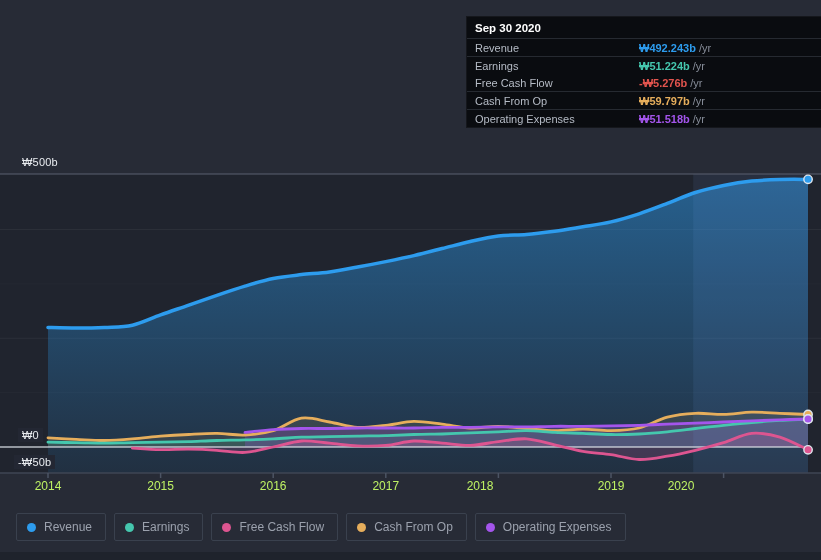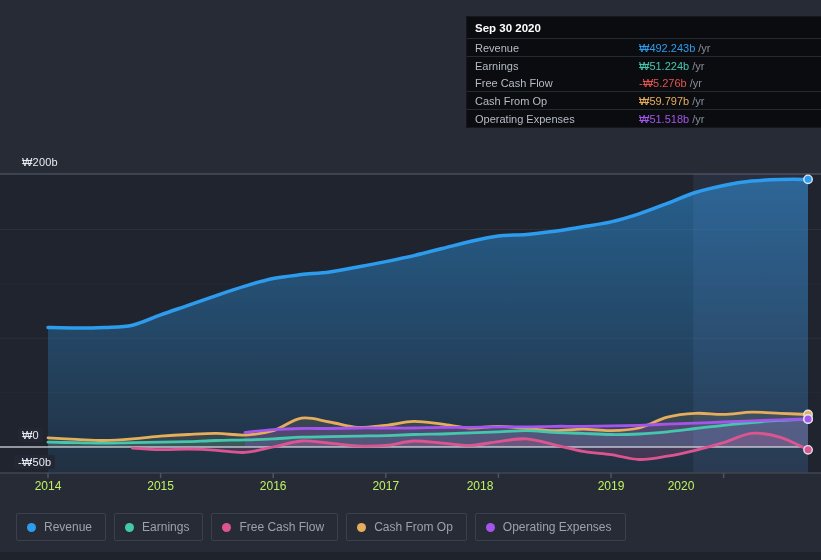--- a/index.html
+++ b/index.html
@@ -16,21 +16,21 @@
   
   .tooltip{
     position:absolute;left:466px;top:16px;width:394px;background:#0a0c10;
     border:1px solid #15171c;box-sizing:border-box;color:#b6bcc6;font-size:11px;
   }
   .tt-title{font-weight:bold;color:#fff;font-size:11.5px;padding:5px 8px 4px 8px;
     border-bottom:1px solid #262a31;}
   .tt-row{display:flex;align-items:center;height:17px;padding:0 8px;}
   .tt-row.sep{border-bottom:1px solid #262a31;}
   .tt-label{width:116px;flex:none;color:#b6bcc6;}
-  .tt-value{font-weight:normal;padding-left:48px;}
+  .tt-value{font-weight:bold;padding-left:48px;}
   .tt-suffix{color:#878d99;font-weight:normal;margin-left:3px;}
   
   .legend{position:absolute;left:16px;top:513px;display:flex;gap:8px;}
   .legend-item{
     display:flex;align-items:center;border:1px solid #3a414e;border-radius:2px;
     padding:6px 13px 6px 10px;background:#272b36;cursor:pointer;height:14px;
   }
   .legend-dot{width:9px;height:9px;border-radius:50%;margin-right:8px;flex:none;}
   .legend-label{color:#9ba1ad;font-size:12px;white-space:nowrap;line-height:13px;}
   .bottom-strip{position:absolute;left:0;top:552px;width:821px;height:8px;background:#1f232c;}
@@ -74,21 +74,21 @@
       <path d="M132.4,448.1C137.1,448.4 151.2,449.5 160.6,449.7C170.0,449.9 179.4,449.1 188.8,449.2C198.1,449.3 207.5,449.7 216.9,450.3C226.3,450.8 235.7,453.0 245.0,452.4C254.4,451.9 263.8,448.9 273.2,447.0C282.6,445.1 292.0,441.7 301.4,441.0C310.7,440.4 320.1,442.4 329.5,443.2C338.9,444.0 348.3,445.6 357.6,445.9C367.0,446.3 376.4,446.2 385.8,445.4C395.2,444.6 404.6,441.4 413.9,441.0C423.3,440.7 432.7,442.5 442.1,443.2C451.5,443.9 460.9,445.6 470.3,445.4C479.6,445.1 489.0,442.7 498.4,441.6C507.8,440.5 517.2,438.3 526.5,438.8C535.9,439.4 545.3,442.7 554.7,444.8C564.1,446.9 573.5,449.7 582.9,451.3C592.2,453.0 601.6,453.3 611.0,454.6C620.4,456.0 629.8,459.2 639.1,459.5C648.5,459.8 657.9,457.8 667.3,456.2C676.7,454.7 686.1,452.5 695.4,450.3C704.8,448.0 714.2,445.5 723.6,442.7C733.0,439.8 742.4,434.3 751.8,433.4C761.1,432.5 770.5,434.5 779.9,437.2C789.3,440.0 803.4,447.8 808.0,449.9" fill="none" stroke="#dd5590" stroke-width="2.8" stroke-linecap="round" stroke-linejoin="round"></path>
       <path d="M245.0,432.3C249.7,431.9 263.8,430.2 273.2,429.6C282.6,429.0 292.0,428.7 301.4,428.5C310.7,428.3 320.1,428.6 329.5,428.5C338.9,428.4 348.3,428.1 357.6,428.0C367.0,427.9 376.4,428.0 385.8,428.0C395.2,428.0 404.6,428.1 413.9,428.0C423.3,427.9 432.7,427.5 442.1,427.4C451.5,427.3 460.9,427.5 470.3,427.4C479.6,427.3 489.0,427.0 498.4,426.9C507.8,426.8 517.2,427.0 526.5,426.9C535.9,426.8 545.3,426.4 554.7,426.3C564.1,426.2 573.5,426.4 582.9,426.3C592.2,426.2 601.6,426.0 611.0,425.8C620.4,425.6 629.8,425.5 639.1,425.3C648.5,425.0 657.9,424.5 667.3,424.2C676.7,423.8 686.1,423.4 695.4,423.1C704.8,422.7 714.2,422.4 723.6,422.0C733.0,421.6 742.4,421.3 751.8,420.9C761.1,420.5 770.5,420.1 779.9,419.8C789.3,419.5 803.4,419.1 808.0,419.0" fill="none" stroke="#a455ec" stroke-width="2.8" stroke-linecap="round" stroke-linejoin="round"></path>
       <path d="M48.0,327.4C52.7,327.5 66.8,327.9 76.2,327.9C85.5,327.9 94.9,327.8 104.3,327.4C113.7,326.9 123.1,327.3 132.4,325.2C141.8,323.1 151.2,318.2 160.6,314.9C170.0,311.5 179.4,308.4 188.8,305.1C198.1,301.8 207.5,298.5 216.9,295.3C226.3,292.1 235.7,288.9 245.0,286.1C254.4,283.3 263.8,280.4 273.2,278.5C282.6,276.6 292.0,275.7 301.4,274.6C310.7,273.6 320.1,273.2 329.5,271.9C338.9,270.7 348.3,268.8 357.6,267.0C367.0,265.3 376.4,263.5 385.8,261.6C395.2,259.7 404.6,257.8 413.9,255.6C423.3,253.4 432.7,250.9 442.1,248.5C451.5,246.2 460.9,243.6 470.3,241.5C479.6,239.4 489.0,237.2 498.4,236.0C507.8,234.9 517.2,235.2 526.5,234.4C535.9,233.6 545.3,232.4 554.7,231.2C564.1,229.9 573.5,228.3 582.9,226.8C592.2,225.3 601.6,224.1 611.0,221.9C620.4,219.7 629.8,216.8 639.1,213.8C648.5,210.7 657.9,207.0 667.3,203.4C676.7,199.9 686.1,195.5 695.4,192.5C704.8,189.6 714.2,187.4 723.6,185.5C733.0,183.6 742.4,182.1 751.8,181.1C761.1,180.1 770.5,179.8 779.9,179.5C789.3,179.2 803.4,179.4 808.0,179.4" fill="none" stroke="#2d9cee" stroke-width="3.5" stroke-linecap="round" stroke-linejoin="round"></path>
       <circle cx="808.05" cy="414.4883711" r="4.2" fill="#e6ae5c" stroke="#dfe6ee" stroke-width="1.4"></circle>
       <circle cx="808.05" cy="419.1495112" r="4.2" fill="#45c7ae" stroke="#dfe6ee" stroke-width="1.4"></circle>
       <circle cx="808.05" cy="449.8685612" r="4.2" fill="#dd5590" stroke="#dfe6ee" stroke-width="1.4"></circle>
       <circle cx="808.05" cy="418.9896634" r="4.2" fill="#a455ec" stroke="#dfe6ee" stroke-width="1.4"></circle>
       <circle cx="808.05" cy="179.36748090000003" r="4.2" fill="#2d9cee" stroke="#dfe6ee" stroke-width="1.4"></circle>
     </svg>
 
-  <div class="ylabel" style="left:18px;top:155px;">₩200b</div>
+  <div class="ylabel" style="left:18px;top:155px;">₩500b</div>
   <div class="ylabel on-plot" style="left:18px;top:428px;">₩0</div>
   <div class="ylabel on-plot" style="left:14px;top:455px;">-₩50b</div>
 
   <div id="x-labels">
       <div class="xlabel" style="left: 48px;">2014</div>
       <div class="xlabel" style="left: 160.6px;">2015</div>
       <div class="xlabel" style="left: 273.2px;">2016</div>
       <div class="xlabel" style="left: 385.8px;">2017</div>
       <div class="xlabel" style="left: 480px;">2018</div>
       <div class="xlabel" style="left: 611px;">2019</div>

